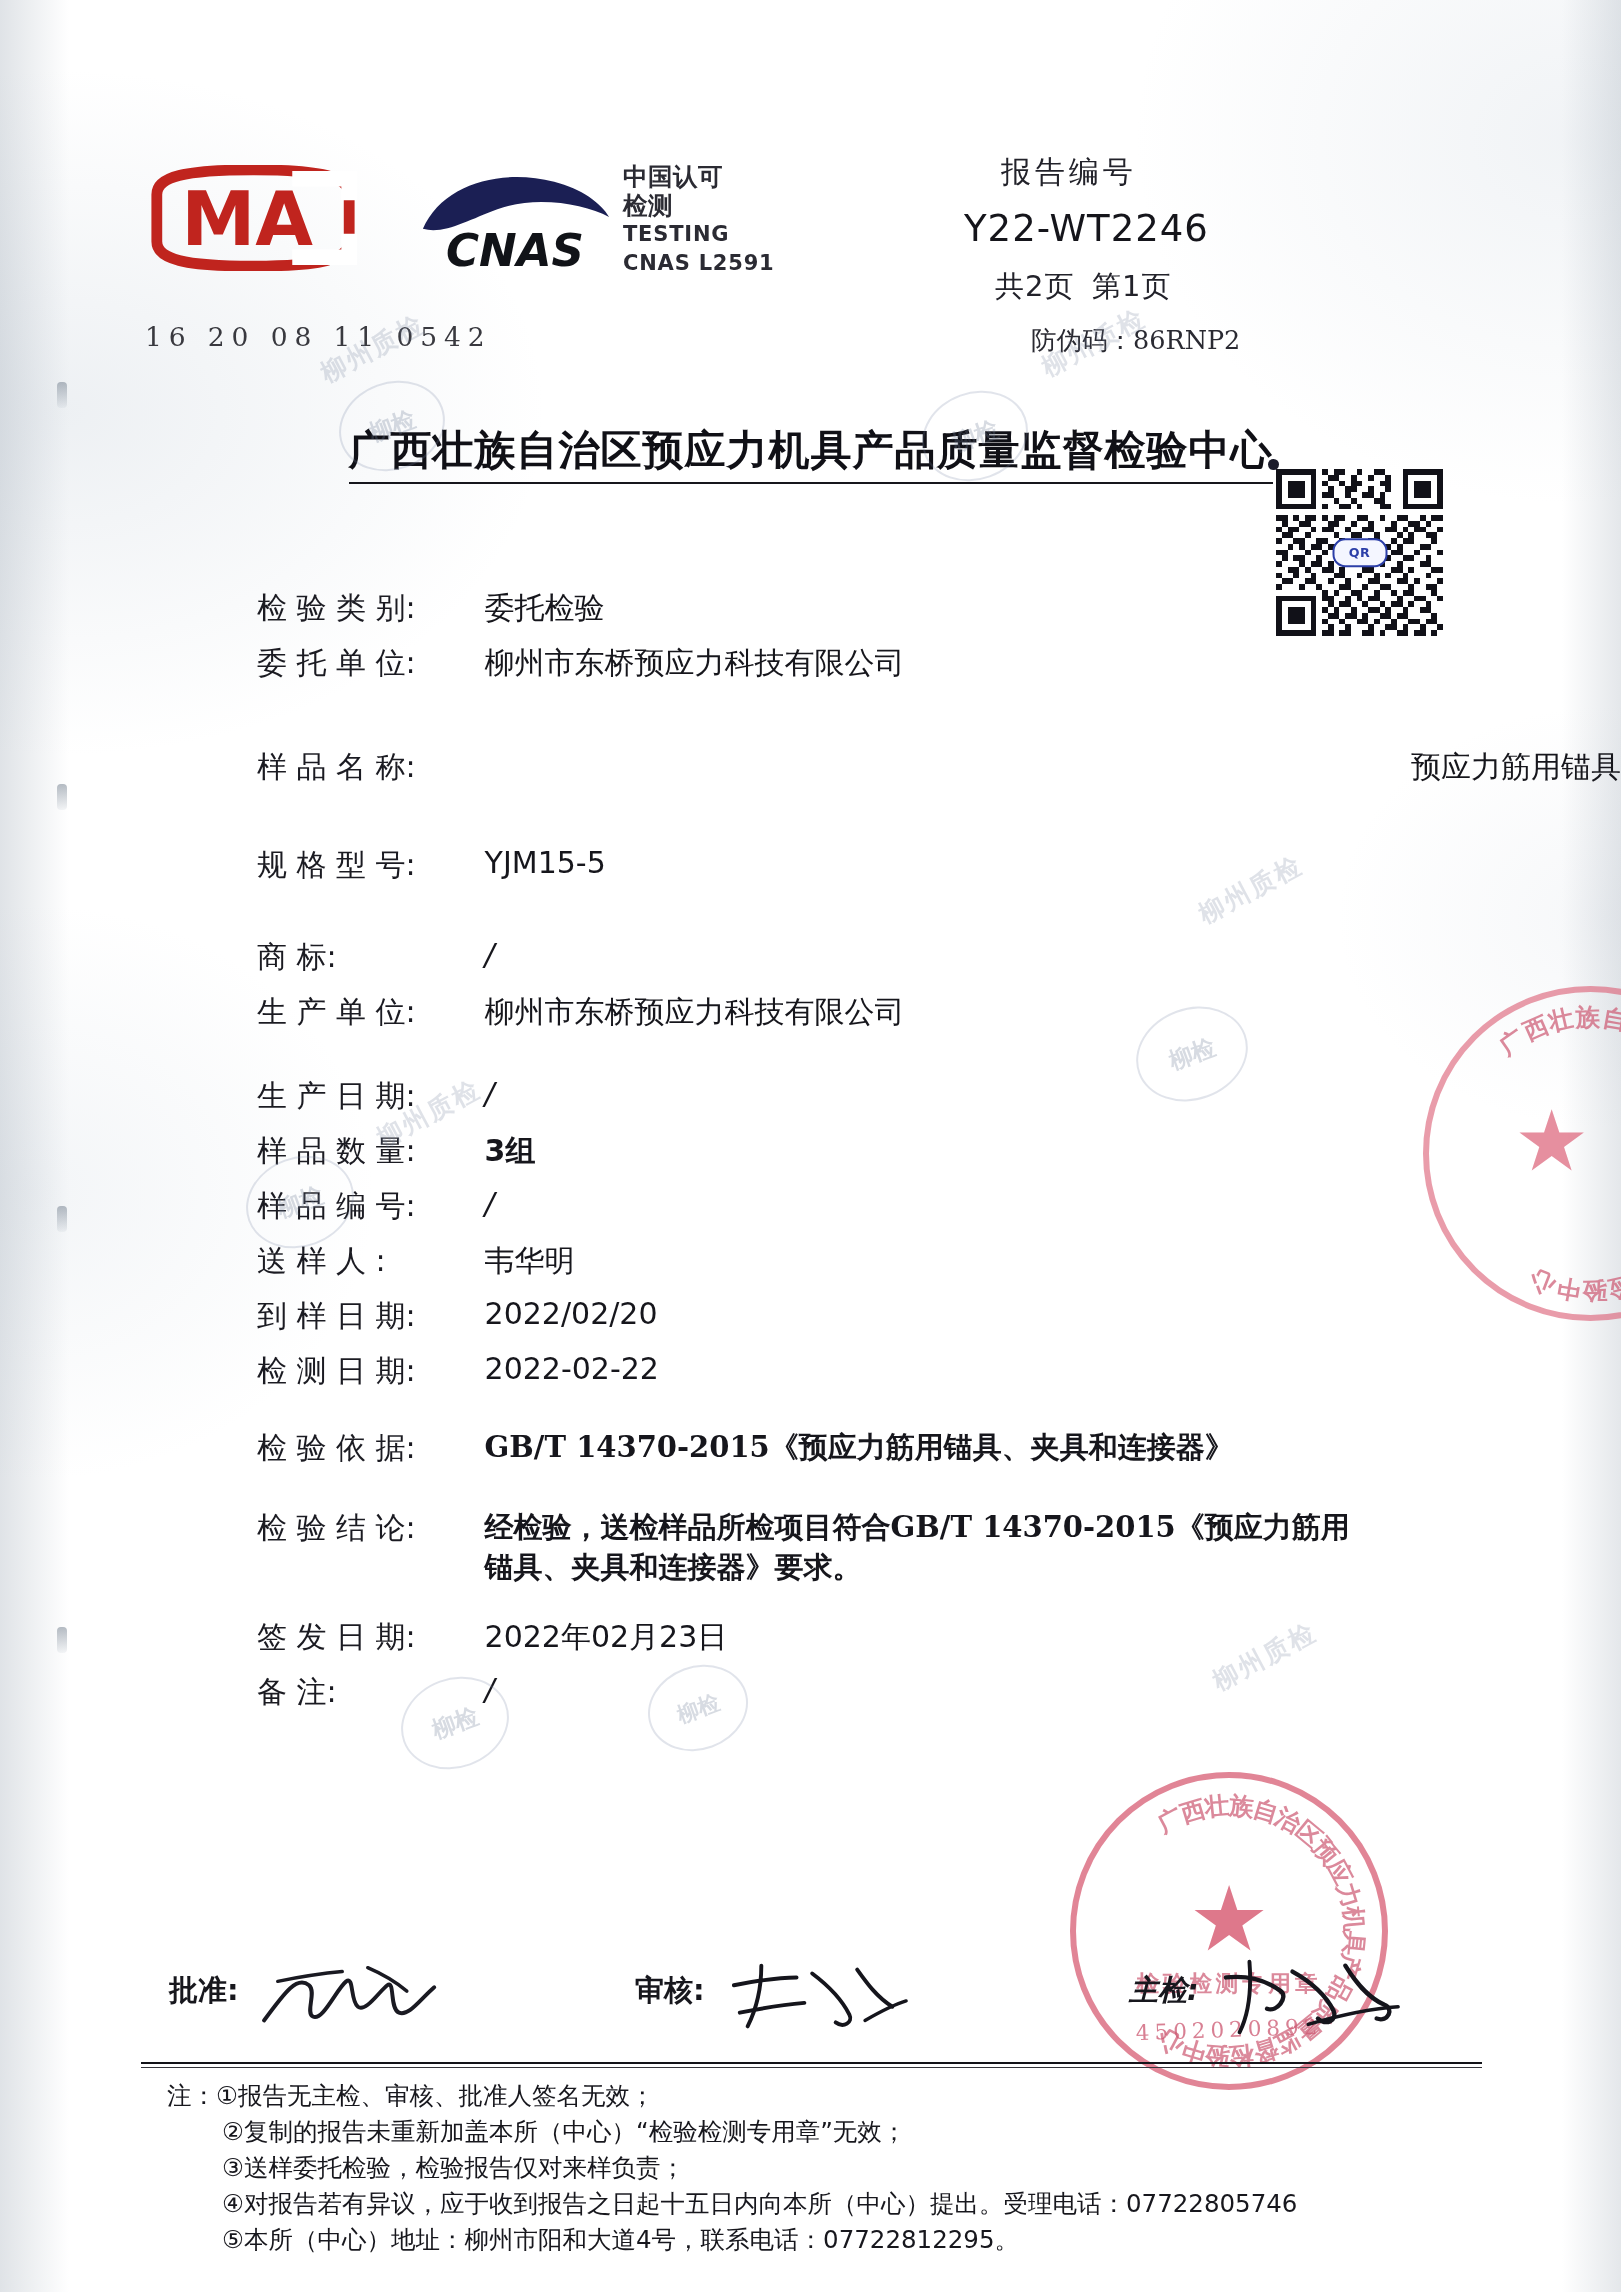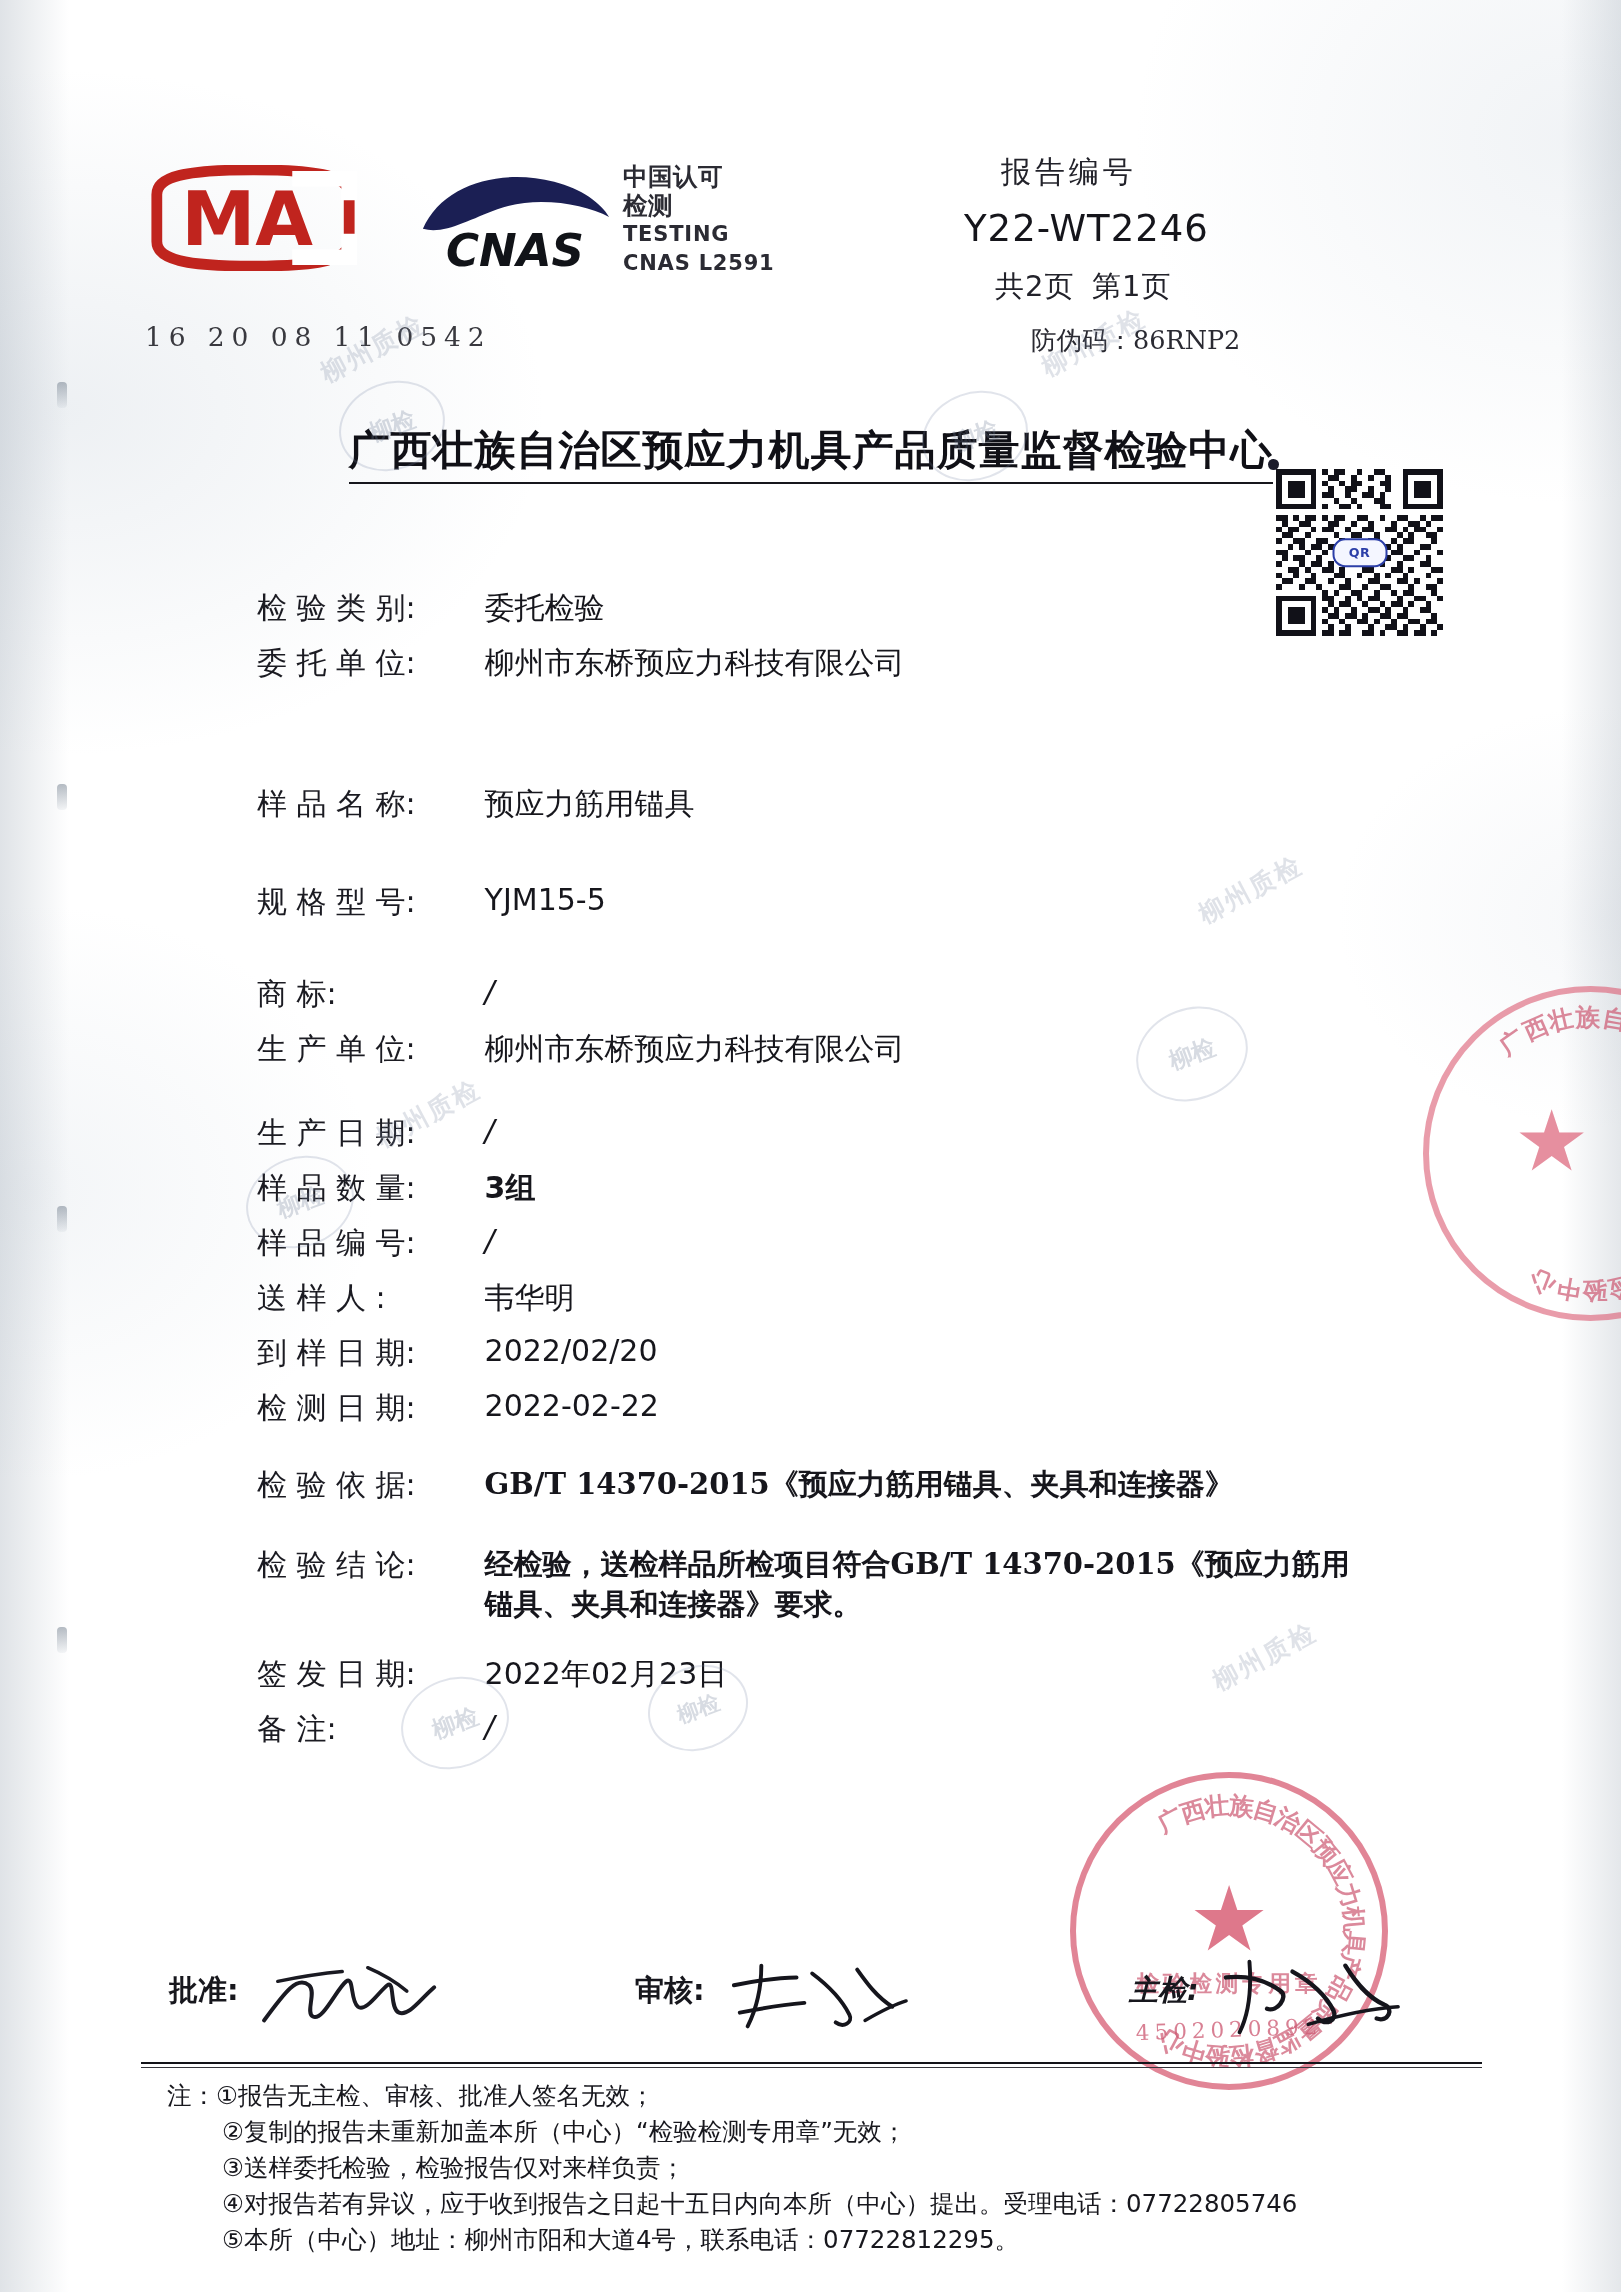--- a/index.html
+++ b/index.html
@@ -508,21 +508,21 @@
 
   <div class="fields" id="field-list">
       <div class="frow" style="margin-top: 0px; min-height: 55px;">
         <div class="flabel">检 验 类 别:</div>
         <div class="fvalue ">委托检验</div>
       </div>
       <div class="frow" style="margin-top: 0px; min-height: 55px;">
         <div class="flabel">委 托 单 位:</div>
         <div class="fvalue ">柳州市东桥预应力科技有限公司</div>
       </div>
-      <div class="frow" style="margin-top: 86px; min-height: 55px;">
+      <div class="frow" style="margin-top: 49px; min-height: 55px; justify-content: space-between;">
         <div class="flabel">样 品 名 称:</div>
         <div class="fvalue ">预应力筋用锚具</div>
       </div>
       <div class="frow" style="margin-top: 43px; min-height: 55px;">
         <div class="flabel">规 格 型 号:</div>
         <div class="fvalue ">YJM15-5</div>
       </div>
       <div class="frow" style="margin-top: 37px; min-height: 55px;">
         <div class="flabel">商        标:</div>
         <div class="fvalue slash">/</div>

